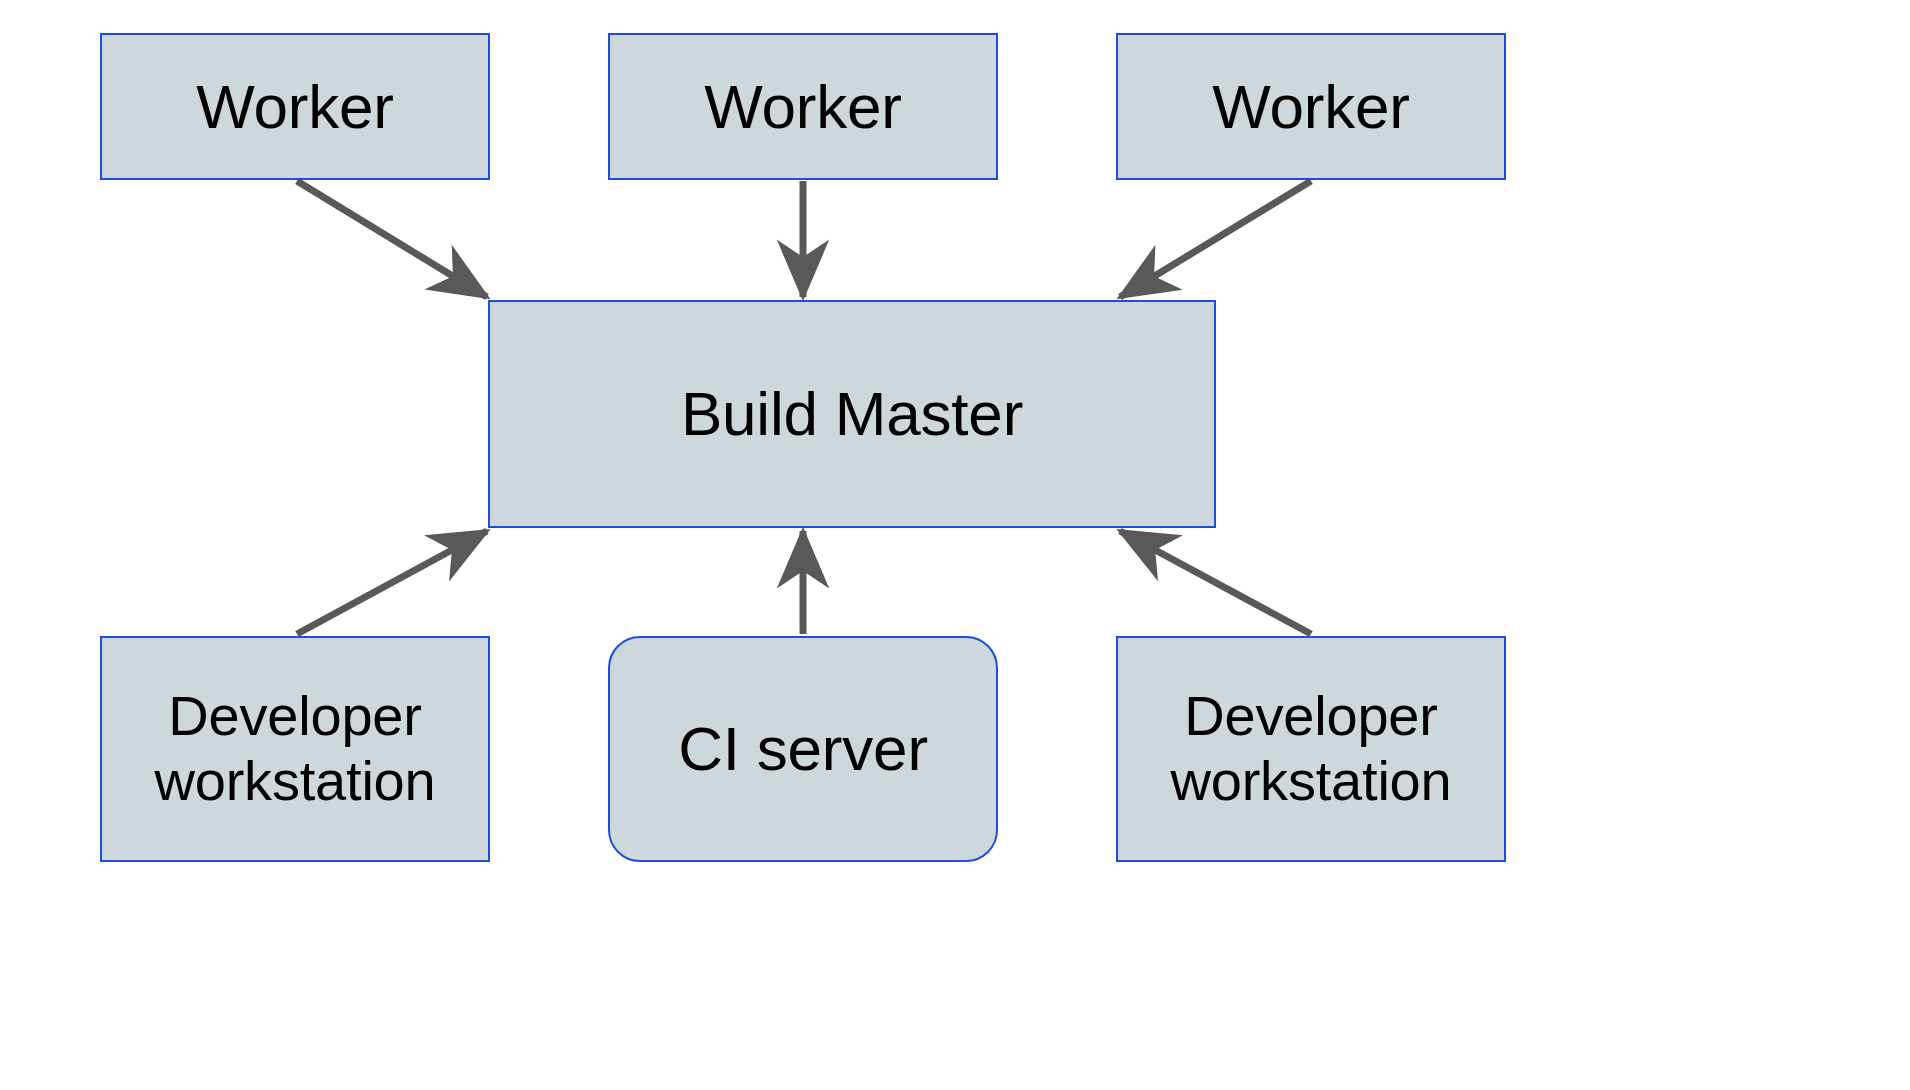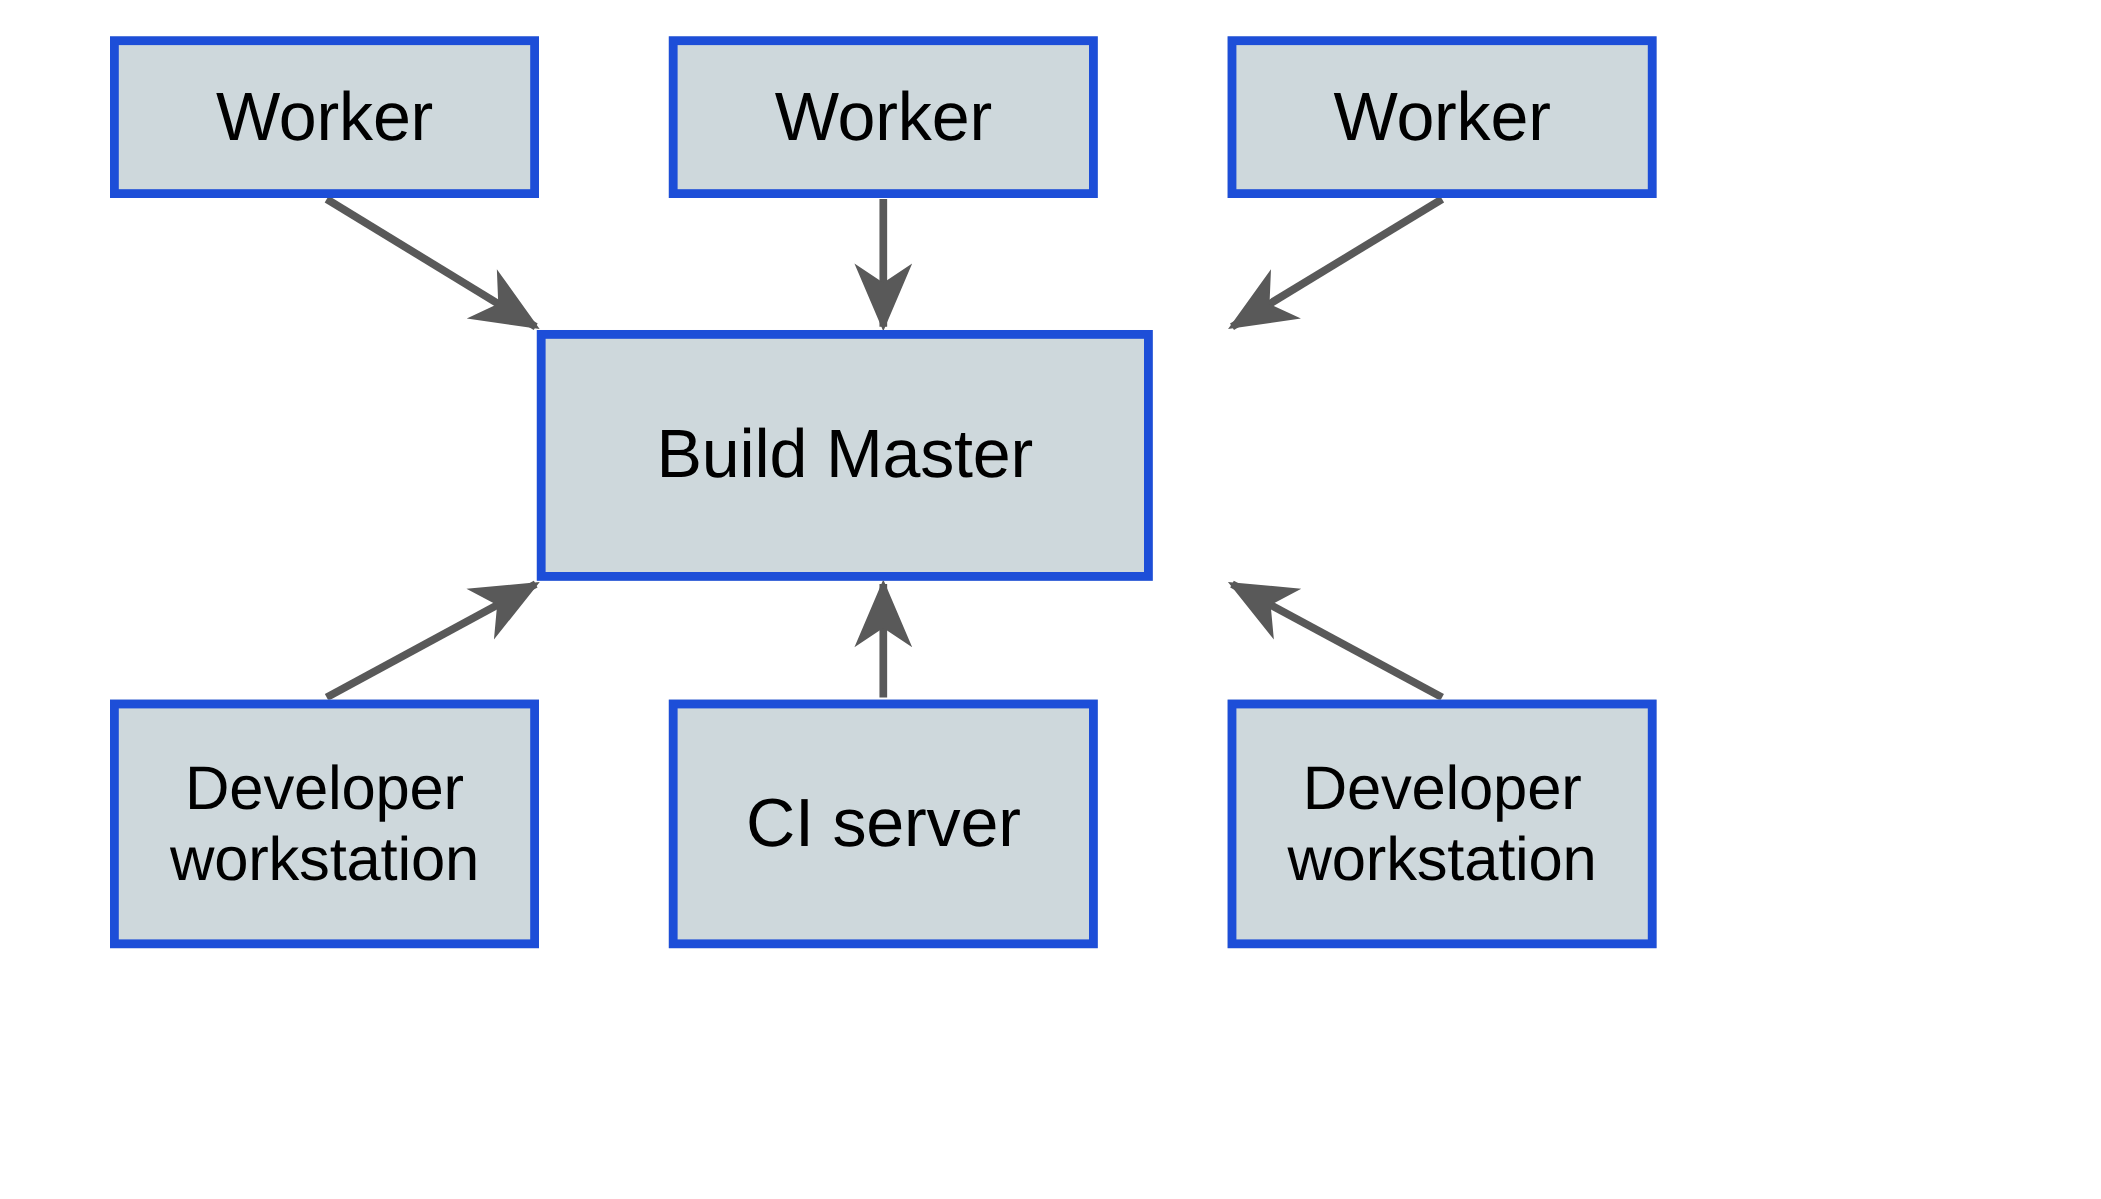--- a/index.html
+++ b/index.html
@@ -23,35 +23,35 @@
     left: 0;
     top: 0;
     width: 1910px;
     height: 1090px;
     pointer-events: none;
   }
   .node {
     position: absolute;
     box-sizing: border-box;
     background: #ced8dc;
-    border: 8px solid #1d4ed8;
+    border: 2px solid #1d4ed8;
     display: flex;
     align-items: center;
     justify-content: center;
     text-align: center;
     color: #000000;
     font-family: "Liberation Sans", sans-serif;
     font-weight: 400;
     line-height: 1.16;
     letter-spacing: -0.2px;
     white-space: pre-line;
   }
   .node-worker   { font-size: 62px; }
   .node-master   { font-size: 62px; }
-  .node-ci       { font-size: 62px; }
+  .node-ci       { font-size: 62px; border-radius: 32px; }
   .node-dev      { font-size: 56px; }
 
   .node-label {
     display: block;
     width: 100%;
     padding: 0 6px;
     box-sizing: border-box;
   }
 </style>
 </head>
@@ -96,21 +96,21 @@
   </div>
 
   <div class="node node-worker" style="left:608px; top:33px; width:390px; height:147px;">
     <span class="node-label">Worker</span>
   </div>
 
   <div class="node node-worker" style="left:1116px; top:33px; width:390px; height:147px;">
     <span class="node-label">Worker</span>
   </div>
 
-  <div class="node node-master" style="left:488px; top:300px; width:560px; height:228px;">
+  <div class="node node-master" style="left:488px; top:300px; width:728px; height:228px;">
     <span class="node-label">Build Master</span>
   </div>
 
   <div class="node node-dev" style="left:100px; top:636px; width:390px; height:226px;">
     <span class="node-label">Developer
 workstation</span>
   </div>
 
   <div class="node node-ci" style="left:608px; top:636px; width:390px; height:226px;">
     <span class="node-label">CI server</span>

